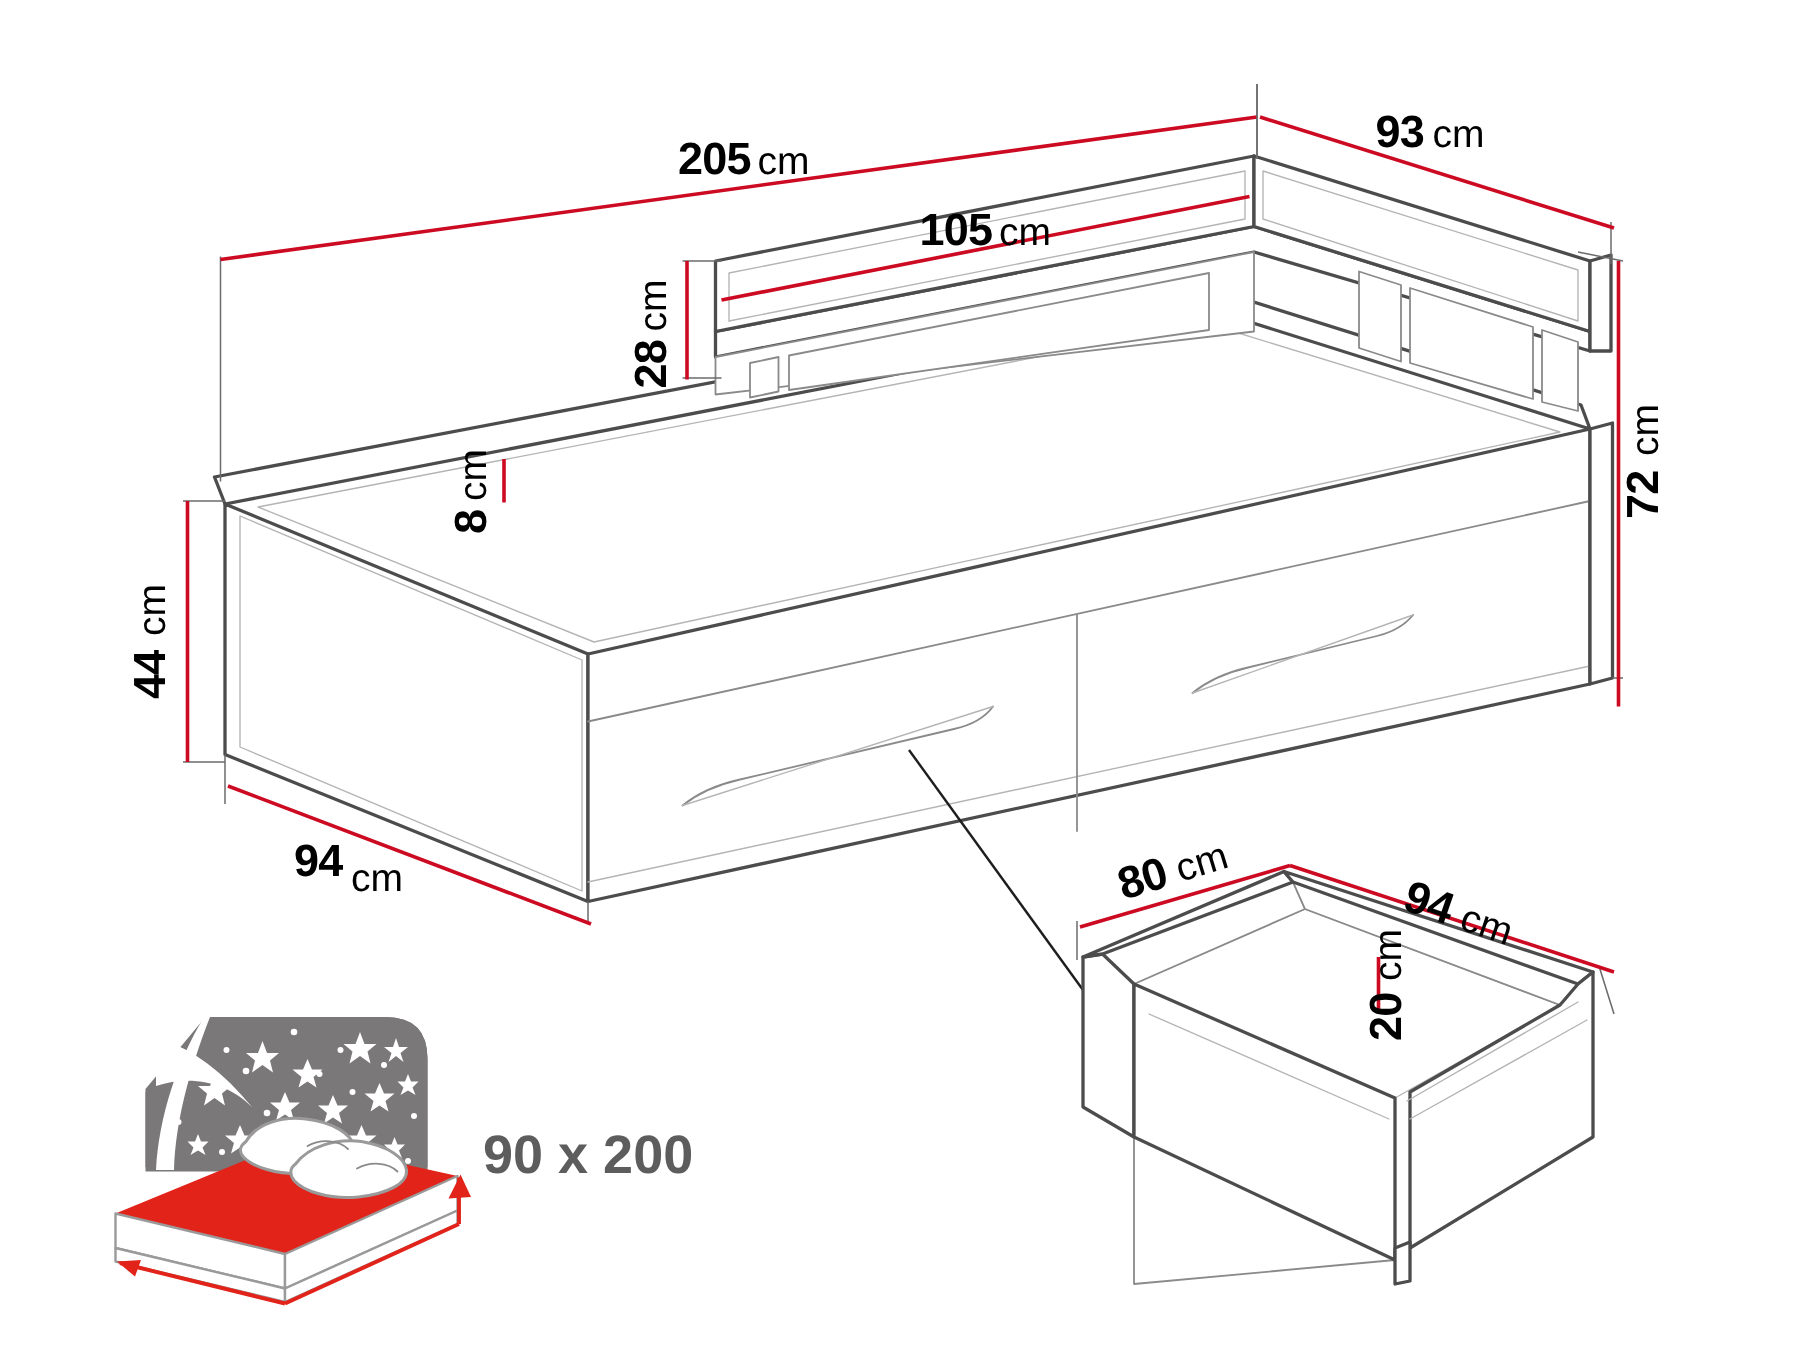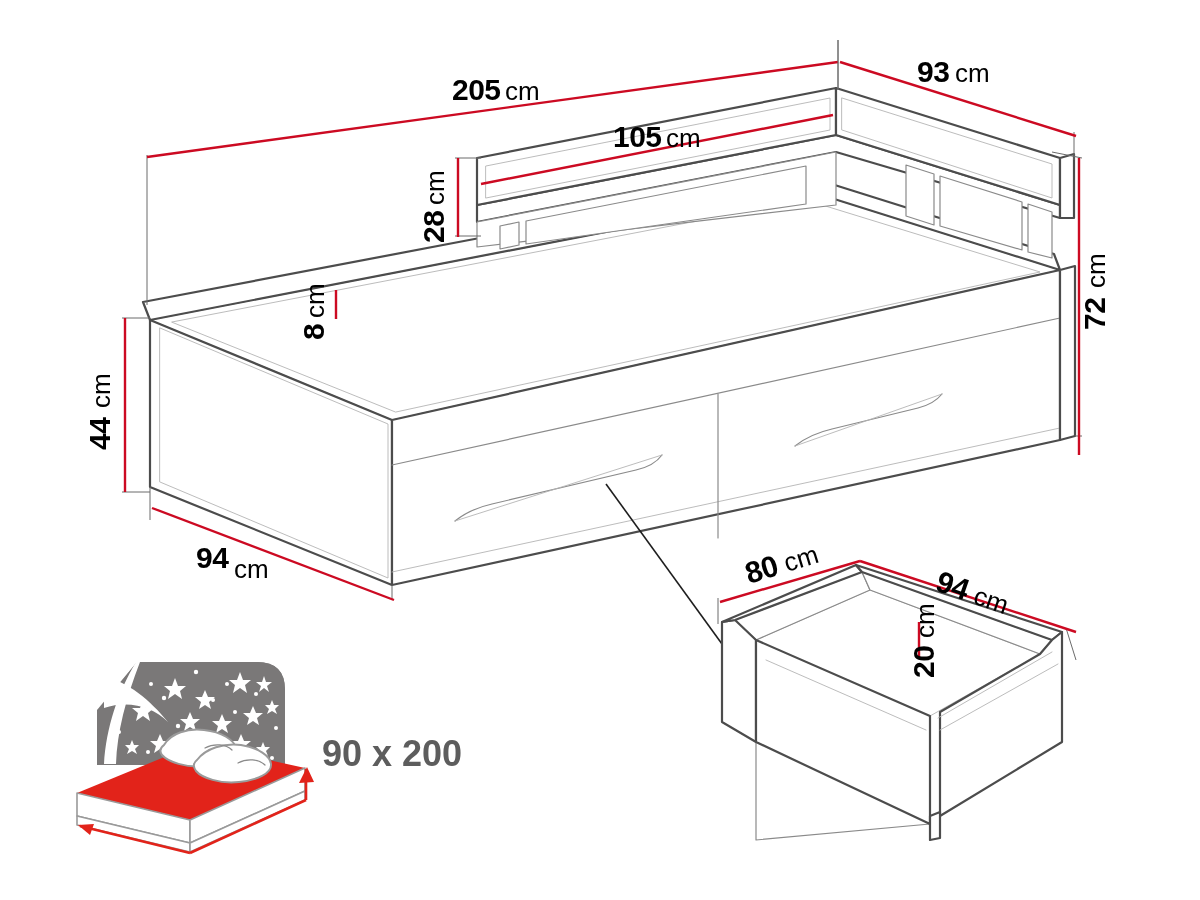--- a/index.html
+++ b/index.html
@@ -11,21 +11,21 @@
   body {
     width: 1200px;
     height: 900px;
     position: relative;
     overflow: hidden;
     font-family: "Liberation Sans", sans-serif;
   }
   #diagram-root {
     position: absolute;
     left: 0;
-    top: 0;
+    top: 16px;
     width: 1200px;
     height: 760px;
   }
   svg.canvas {
     position: absolute;
     left: 0;
     top: 0;
     width: 1200px;
     height: 900px;
     display: block;

